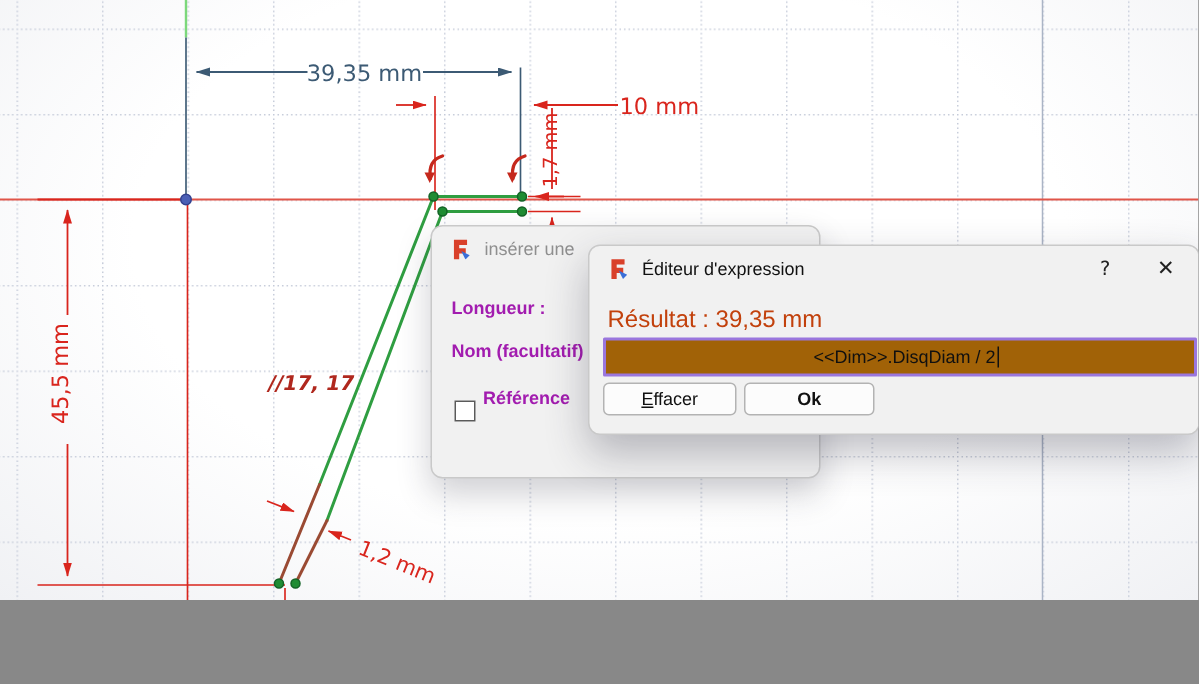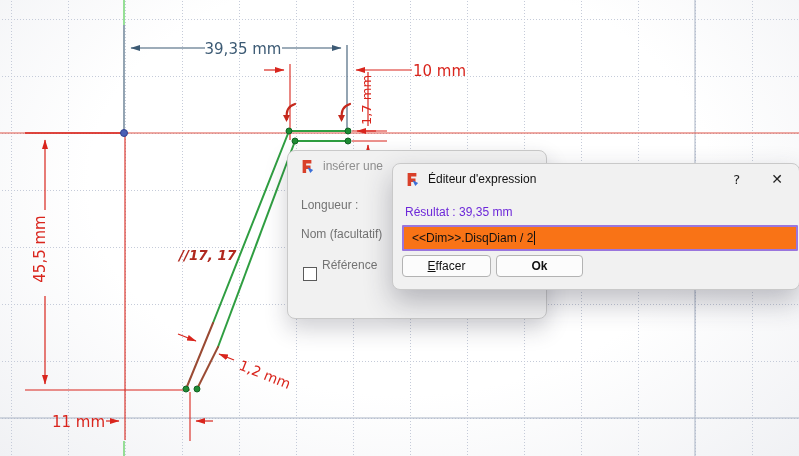--- a/index.html
+++ b/index.html
@@ -1,17 +1,17 @@
 <!DOCTYPE html>
 <html style="--dim-navy: #3c5a74; --dim-red: #d9251d; --constraint-red: #c5281c; --geom-green: #2f9e41; --geom-brown: #9a4a33; --point-green: #1f8c33; --point-edge: #136326; --origin-blue: #4a5fb5; --axis-red: #e05549; --axis-green: #7cd87b; --grid-minor: #c5cbd9; --grid-major: #aab4c5; --label-dark-red: #b0281e;"><head>
 <meta charset="utf-8">
 <style>
   html,body{margin:0;padding:0;background:#888;}
   .stage{
-    position:relative;width:799px;height:456px;overflow:hidden;
+    position:relative;width:799px;height:400px;overflow:hidden;
     font-family:"Liberation Sans","DejaVu Sans",sans-serif;
     background:radial-gradient(ellipse at 50% 40%, #ffffff 55%, #f0f1f4 100%);
   }
   svg text{user-select:none;}
   .dimtext{font-family:"DejaVu Sans",sans-serif;}
 
   
   .dlg{position:absolute;background:#f1f1f1;border:1px solid #c9c9c9;border-radius:8px;}
   .dlg-insert{left:287px;top:150px;width:258px;height:167px;z-index:1;
     box-shadow:0 10px 22px rgba(40,40,60,.22);}
@@ -19,26 +19,26 @@
     box-shadow:0 12px 28px rgba(40,40,60,.30);}
   .titlebar{position:absolute;left:0;top:0;right:0;height:30px;display:flex;align-items:center;
     padding:0 12px;gap:9px;box-sizing:border-box;}
   .dlg-title{font-size:12px;color:#111;white-space:nowrap;overflow:hidden;}
   .dlg-insert .dlg-title{color:#8f8f8f;}
   .cap-btn{font-size:13px;color:#222;background:none;border:none;padding:0 4px;cursor:default;
     font-family:"DejaVu Sans",sans-serif;}
   .cap-close{margin-left:14px;font-size:14px;}
   .cap-help{margin-left:auto;}
   .fc-icon{width:14px;height:14px;flex:0 0 auto;}
-  .dlg-label{position:absolute;font-size:12px;color:#737373;white-space:nowrap;}
+  .dlg-label{position:absolute;font-size:12px;color:#a21caf;white-space:nowrap;font-weight:bold;}
   .checkbox{position:absolute;width:12px;height:12px;background:#fff;border:1.4px solid #5a5a5a;}
-  .result{position:absolute;left:12px;top:41px;font-size:12px;color:#6d28d9;}
+  .result{position:absolute;left:12px;top:41px;font-size:16px;color:#c2410c;}
   .expr-input{position:absolute;left:9px;top:61px;width:384px;height:22px;border:2px solid #9a76dd;
-    background:#f97316;border-radius:1px;display:flex;align-items:center;padding-left:8px;
-    font-size:12px;color:#101010;white-space:pre;}
+    background:#a16207;border-radius:1px;display:flex;align-items:center;padding-left:8px;
+    font-size:12px;color:#101010;white-space:pre;justify-content:center;}
   .cursor{display:inline-block;width:1px;height:14px;background:#111;margin-left:1px;}
   .btn{position:absolute;height:22px;background:#fcfcfc;border:1px solid #b3b3b3;border-radius:4px;
     font-size:12px;color:#111;display:flex;align-items:center;justify-content:center;
     font-family:"Liberation Sans",sans-serif;}
   .btn-clear{left:9px;top:91px;width:89px;}
   .btn-ok{left:103px;top:91px;width:87px;font-weight:bold;}
   .u{text-decoration:underline;}
 </style>
 </head>
 <body>

